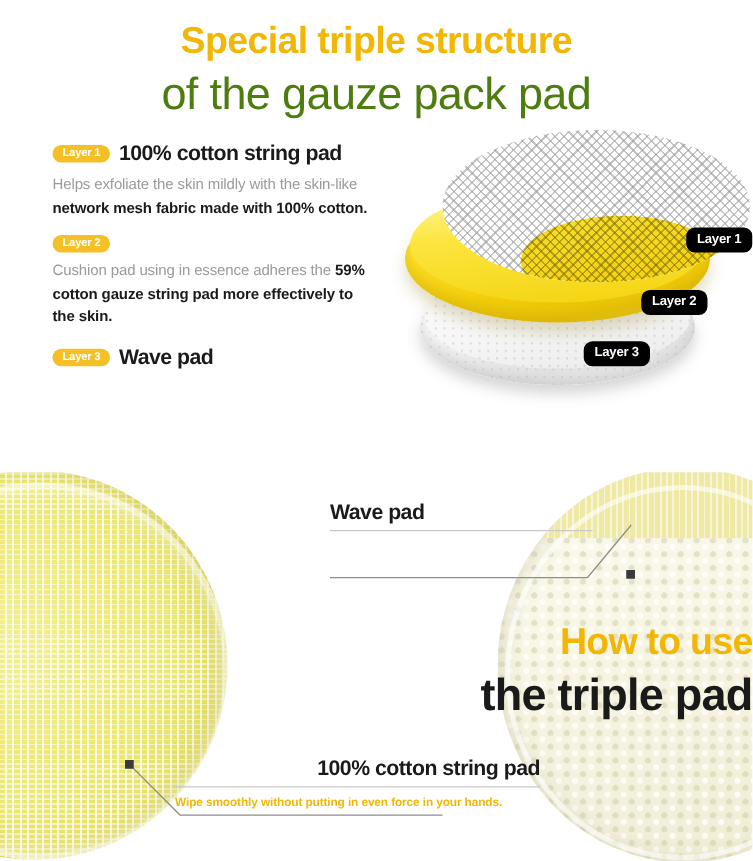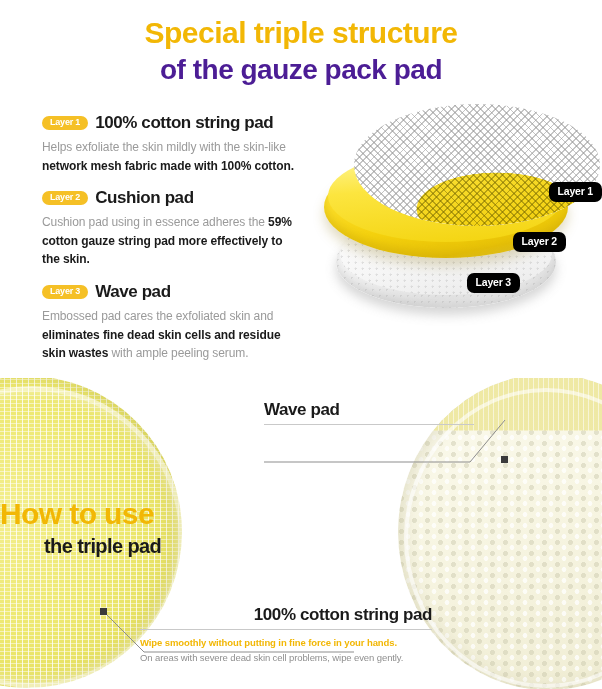--- a/index.html
+++ b/index.html
@@ -13,21 +13,21 @@
 
   
   .top-section{position:absolute;left:0;top:0;width:602px;height:378px;background:#fff;}
 
   .headline{position:absolute;left:0;top:14px;width:602px;text-align:center;}
   .headline .line1{
     display:block;font-size:30px;font-weight:bold;color:#F2B705;
     letter-spacing:-0.5px;line-height:1.28;
   }
   .headline .line2{
-    display:block;font-size:28px;font-weight:bold;color:#4c1d95;
+    display:block;font-size:36px;font-weight:normal;color:#4d7c0f;
     letter-spacing:-0.5px;line-height:1.28;
   }
 
   
   .layer-list{position:absolute;left:42px;top:113px;width:270px;}
   .layer-block{margin-bottom:13px;}
   .layer-head{display:flex;align-items:center;gap:7px;margin-bottom:5px;}
   .badge{
     display:inline-block;background:#F5C026;color:#ffffff;
     font-size:9px;font-weight:bold;letter-spacing:-0.2px;
@@ -147,23 +147,23 @@
   .cap-body .hl-line{color:#F2B705;font-weight:bold;display:block;}
 
   .cap-wave{left:264px;top:22px;width:210px;}
   .cap-cotton{left:140px;top:227px;width:292px;text-align:left;}
   .cap-cotton .cap-title{text-align:right;}
 
   
   .leader{position:absolute;pointer-events:none;}
   .marker{position:absolute;width:7px;height:7px;background:#3a3a3a;}
 
-  .howto{position:absolute;left:0;top:116px;width:602px;text-align:left;}
+  .howto{position:absolute;left:0;top:116px;width:602px;text-align:right;}
   .howto .h1{display:block;font-size:30px;font-weight:bold;color:#F2B705;letter-spacing:-0.6px;line-height:1.3;}
-  .howto .h2{display:block;font-size:20px;font-weight:bold;color:#1a1a1a;letter-spacing:-0.6px;line-height:1.3;padding-left:44px;}
+  .howto .h2{display:block;font-size:36px;font-weight:bold;color:#1a1a1a;letter-spacing:-0.6px;line-height:1.3;padding-left:44px;}
 </style>
 </head>
 <body>
 
 <div class="page">
 
   <div class="top-section">
 
     <div class="headline">
       <span class="line1">Special triple structure</span>
@@ -176,31 +176,29 @@
         <div class="layer-head">
           <span class="badge">Layer 1</span>
           <span class="layer-title">100% cotton string pad</span>
         </div>
         <div class="layer-desc"><span>Helps exfoliate the skin mildly with the skin-like </span><b>network mesh fabric made with 100% cotton.</b><span></span></div>
       </div>
 
       <div class="layer-block">
         <div class="layer-head">
           <span class="badge">Layer 2</span>
-          <span class="layer-title">Cushion pad</span>
         </div>
         <div class="layer-desc"><span>Cushion pad using in essence adheres the </span><b>59% cotton gauze string pad more effectively to the skin.</b><span></span></div>
       </div>
 
       <div class="layer-block">
         <div class="layer-head">
           <span class="badge">Layer 3</span>
           <span class="layer-title">Wave pad</span>
         </div>
-        <div class="layer-desc"><span>Embossed pad cares the exfoliated skin and </span><b>eliminates fine dead skin cells and residue skin wastes</b><span> with ample peeling serum.</span></div>
       </div>
 
     </div>
 
     <div class="product">
       <div class="disc disc-wave"></div>
       <div class="disc-wave-top"></div>
       <div class="disc disc-cushion"></div>
       <div class="disc-cushion-top"></div>
       <div class="disc disc-mesh"></div>
@@ -237,17 +235,17 @@
     </div>
 
     <div class="howto">
       <span class="h1">How to use</span>
       <span class="h2">the triple pad</span>
     </div>
 
     <div class="cap cap-cotton">
       <div class="cap-title">100% cotton string pad</div>
       <div class="cap-rule"></div>
-      <div class="cap-body"><span class="hl-line">Wipe smoothly without putting in fine force in your hands.</span><span>On areas with severe dead skin cell problems, wipe even gently.</span></div>
+      <div class="cap-body"><span class="hl-line">Wipe smoothly without putting in even force in your hands.</span></div>
     </div>
 
   </div>
 </div>
 
 </body></html>

